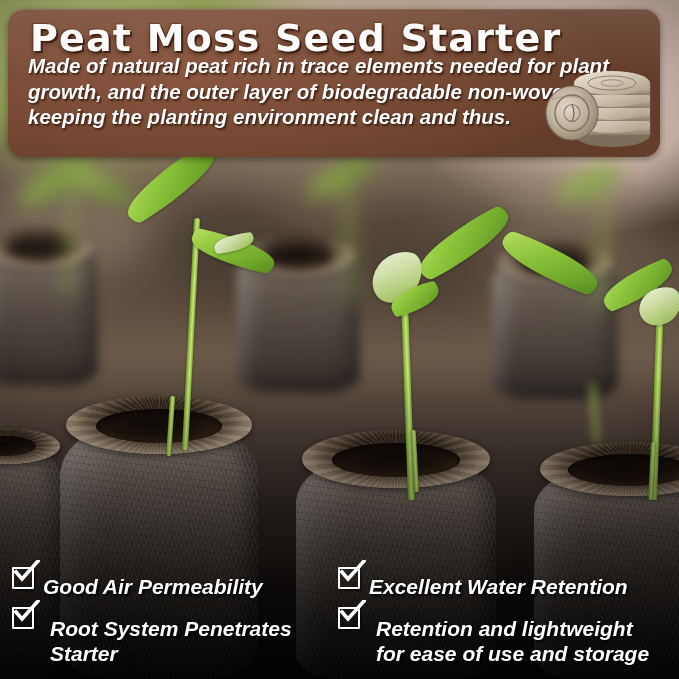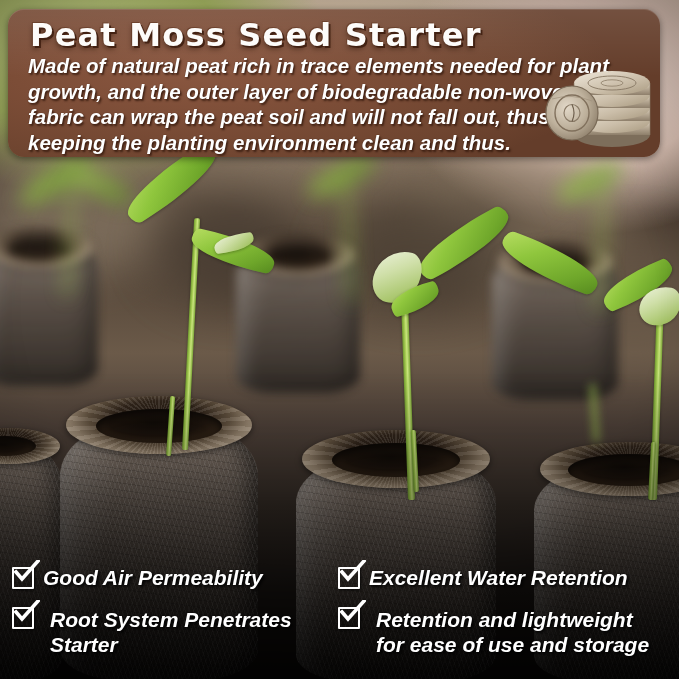--- a/index.html
+++ b/index.html
@@ -114,21 +114,21 @@
     box-shadow:0 2px 7px rgba(0,0,0,.45), inset 0 1px 0 rgba(255,255,255,.12);
     overflow:hidden;
   }
   #banner .gloss {
     position:absolute; left:0; right:0; top:0; height:46%;
     background:linear-gradient(180deg, rgba(255,255,255,.10), rgba(255,255,255,0));
     pointer-events:none;
   }
   .banner-title {
     position:absolute; left:22px; top:7px;
-    font-size:32px; font-weight:bold;
+    font-size:38px; font-weight:bold;
     letter-spacing:1.2px;
     color:#fdfcfa;
     font-family:"DejaVu Sans", sans-serif;
     text-shadow:
       2px 2px 0 rgba(60,28,14,.85),
       -1px -1px 0 rgba(90,48,26,.5),
       0 3px 5px rgba(40,18,8,.55);
     white-space:nowrap;
   }
   .banner-body {
@@ -150,20 +150,21 @@
   .feat {
     position:absolute;
     display:flex; align-items:flex-start; gap:9px;
   }
   .feat.two-line { align-items:flex-start;gap:16px; }
   .feat-txt {
     font-size:21px; line-height:25px;
     font-style:italic; font-weight:bold;
     color:#ffffff;
     text-shadow:2px 2px 3px rgba(0,0,0,.9), 0 0 2px rgba(0,0,0,.8);
+    margin-top:9px;
   }
   .feat-txt span { display:block; white-space:nowrap; }
   .cbox {
     position:relative; flex:0 0 auto;
     width:22px; height:22px; margin-top:2px;
   }
   .feat.two-line .cbox { margin-top:0; }
   .cbox .sq {
     position:absolute; left:0; top:0; width:22px; height:22px;
     border:2.5px solid #ffffff; border-radius:1px;
@@ -265,21 +266,20 @@
 </div>
 
 <div id="banner">
   <div class="gloss"></div>
 
   <div class="banner-title">Peat Moss Seed Starter</div>
 
   <div class="banner-body">
     <span>Made of natural peat rich in trace elements needed for plant</span>
     <span>growth, and the outer layer of biodegradable non-woven</span>
-    <span>fabric can wrap the peat soil and will not fall out, thus</span>
     <span>keeping the planting environment clean and thus.</span>
   </div>
 
   <svg id="stack" viewBox="0 0 116 88">
     <defs>
       <linearGradient id="pg" x1="0" y1="0" x2="0" y2="1">
         <stop offset="0%" stop-color="#ded3c2"></stop>
         <stop offset="45%" stop-color="#b9ab96"></stop>
         <stop offset="100%" stop-color="#8e7f6b"></stop>
       </linearGradient>

